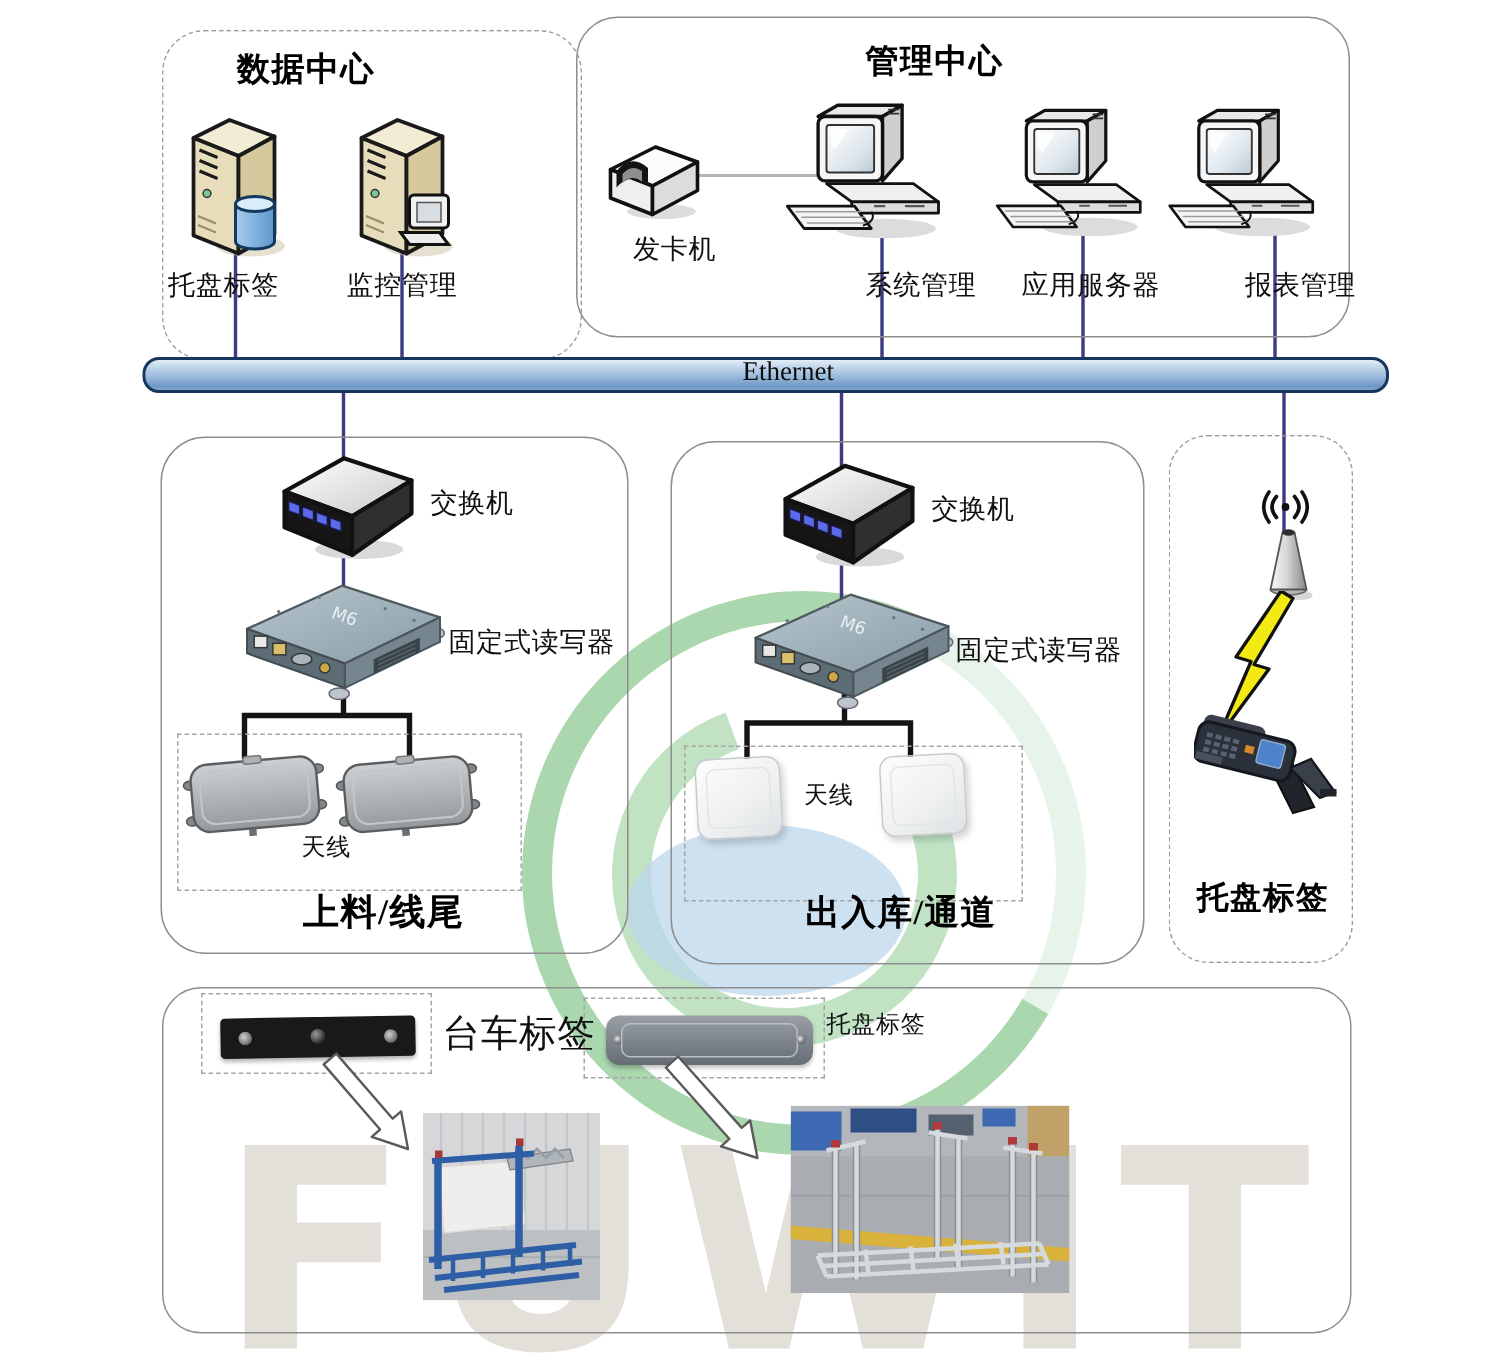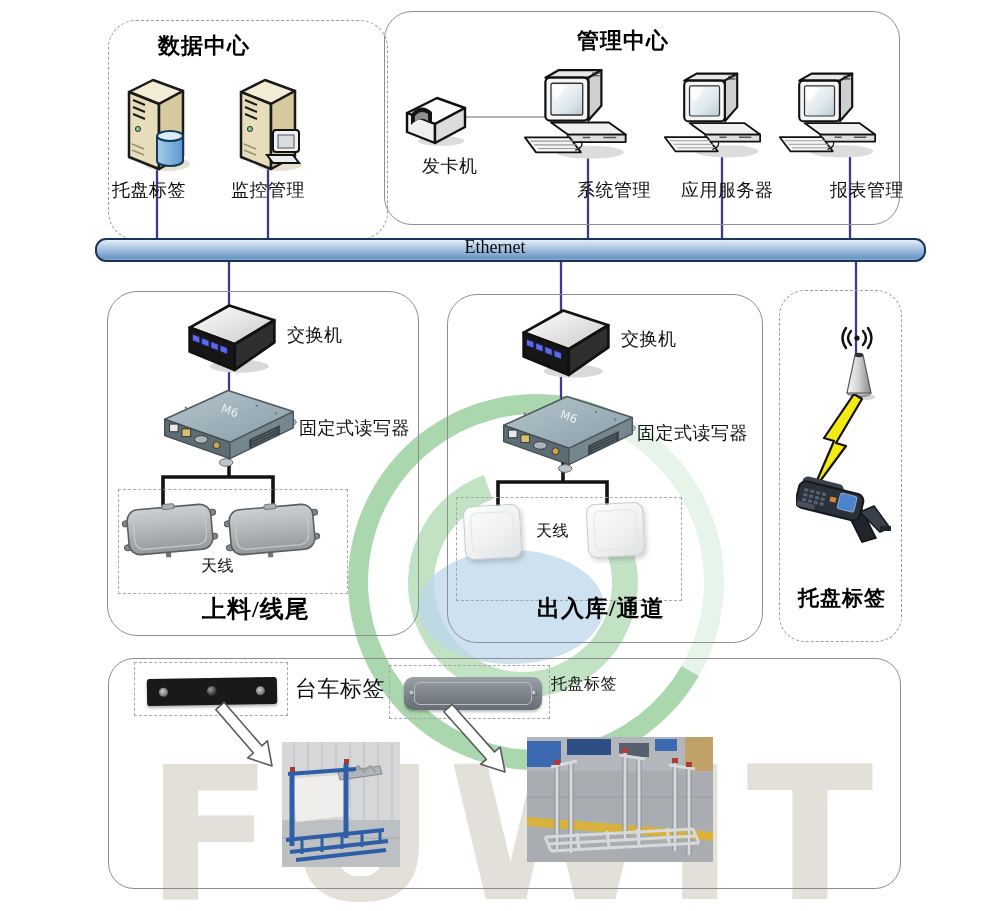--- a/index.html
+++ b/index.html
@@ -11,21 +11,21 @@
   .box.dashed{border-style:dashed;border-color:#9a9a9a;}
   
   .dbox{position:absolute;border:1.2px dashed #a6a6a6;background:transparent;}
   
   .lbl{position:absolute;font-size:18px;color:#101010;white-space:nowrap;letter-spacing:.5px;line-height:1.15;}
   .ttl{position:absolute;font-weight:bold;font-size:22px;color:#000;white-space:nowrap;letter-spacing:1px;line-height:1.1;}
   
   .bus{position:absolute;left:95px;top:238px;width:827px;height:20px;border-radius:11px;
        border:2px solid #17365d;
        background:linear-gradient(180deg,#e3eef8 0%,#b9d0e8 30%,#8db1d6 65%,#6f97c4 88%,#83a7cf 100%);}
-  .bus-label{position:absolute;left:452px;top:237px;width:86px;text-align:center;font-size:18px;color:#0c0c0c;}
+  .bus-label{position:absolute;left:470px;top:237px;width:86px;text-align:right;font-size:18px;color:#0c0c0c;}
   
   .wm-ring1{position:absolute;left:348px;top:394px;width:336px;height:336px;border-radius:50%;
             border:20px solid rgba(150,206,156,.8);border-right-color:rgba(150,206,156,.22);
             transform:rotate(-15deg);}
   .wm-ring2{position:absolute;left:408px;top:468px;width:178px;height:178px;border-radius:50%;
             border:26px solid rgba(167,216,172,.7);border-top-color:transparent;transform:rotate(25deg);}
   .wm-blob{position:absolute;left:418px;top:550px;width:186px;height:114px;border-radius:50%;
            background:rgba(187,214,236,.72);}
   .wm-text{position:absolute;left:146px;top:742px;font-family:"DejaVu Sans","Liberation Sans",sans-serif;
            font-weight:bold;font-size:186px;line-height:1;letter-spacing:12px;color:#e3dfd9;}
@@ -338,21 +338,21 @@
   <svg class="dev" style="left:796px;top:476px" width="100" height="70" viewBox="0 0 100 70">
       <use href="#sym-handheld"></use>
     </svg>
   <div class="ttl" style="left:798px;top:587px;font-size:21px">托盘标签</div>
 
   <div class="tag-black">
     <span class="hole" style="left:12px"></span>
     <span class="bump"></span>
     <span class="hole" style="right:12px"></span>
   </div>
-  <div class="lbl" style="left:295px;top:676px;font-size:22px">台车标签</div>
+  <div class="lbl" style="left:295px;top:676px;font-size:25px">台车标签</div>
   <div class="tag-gray">
     <span class="hole" style="left:5px"></span>
     <div class="inner"></div>
     <span class="hole" style="right:5px"></span>
   </div>
   <div class="lbl" style="left:551px;top:675px;font-size:16px">托盘标签</div>
 
   <div class="photo" style="left:282px;top:742px;width:118px;height:125px">
     <svg width="118" height="125" viewBox="0 0 118 125">
       <rect width="118" height="78" fill="#d5d7d9"></rect>

